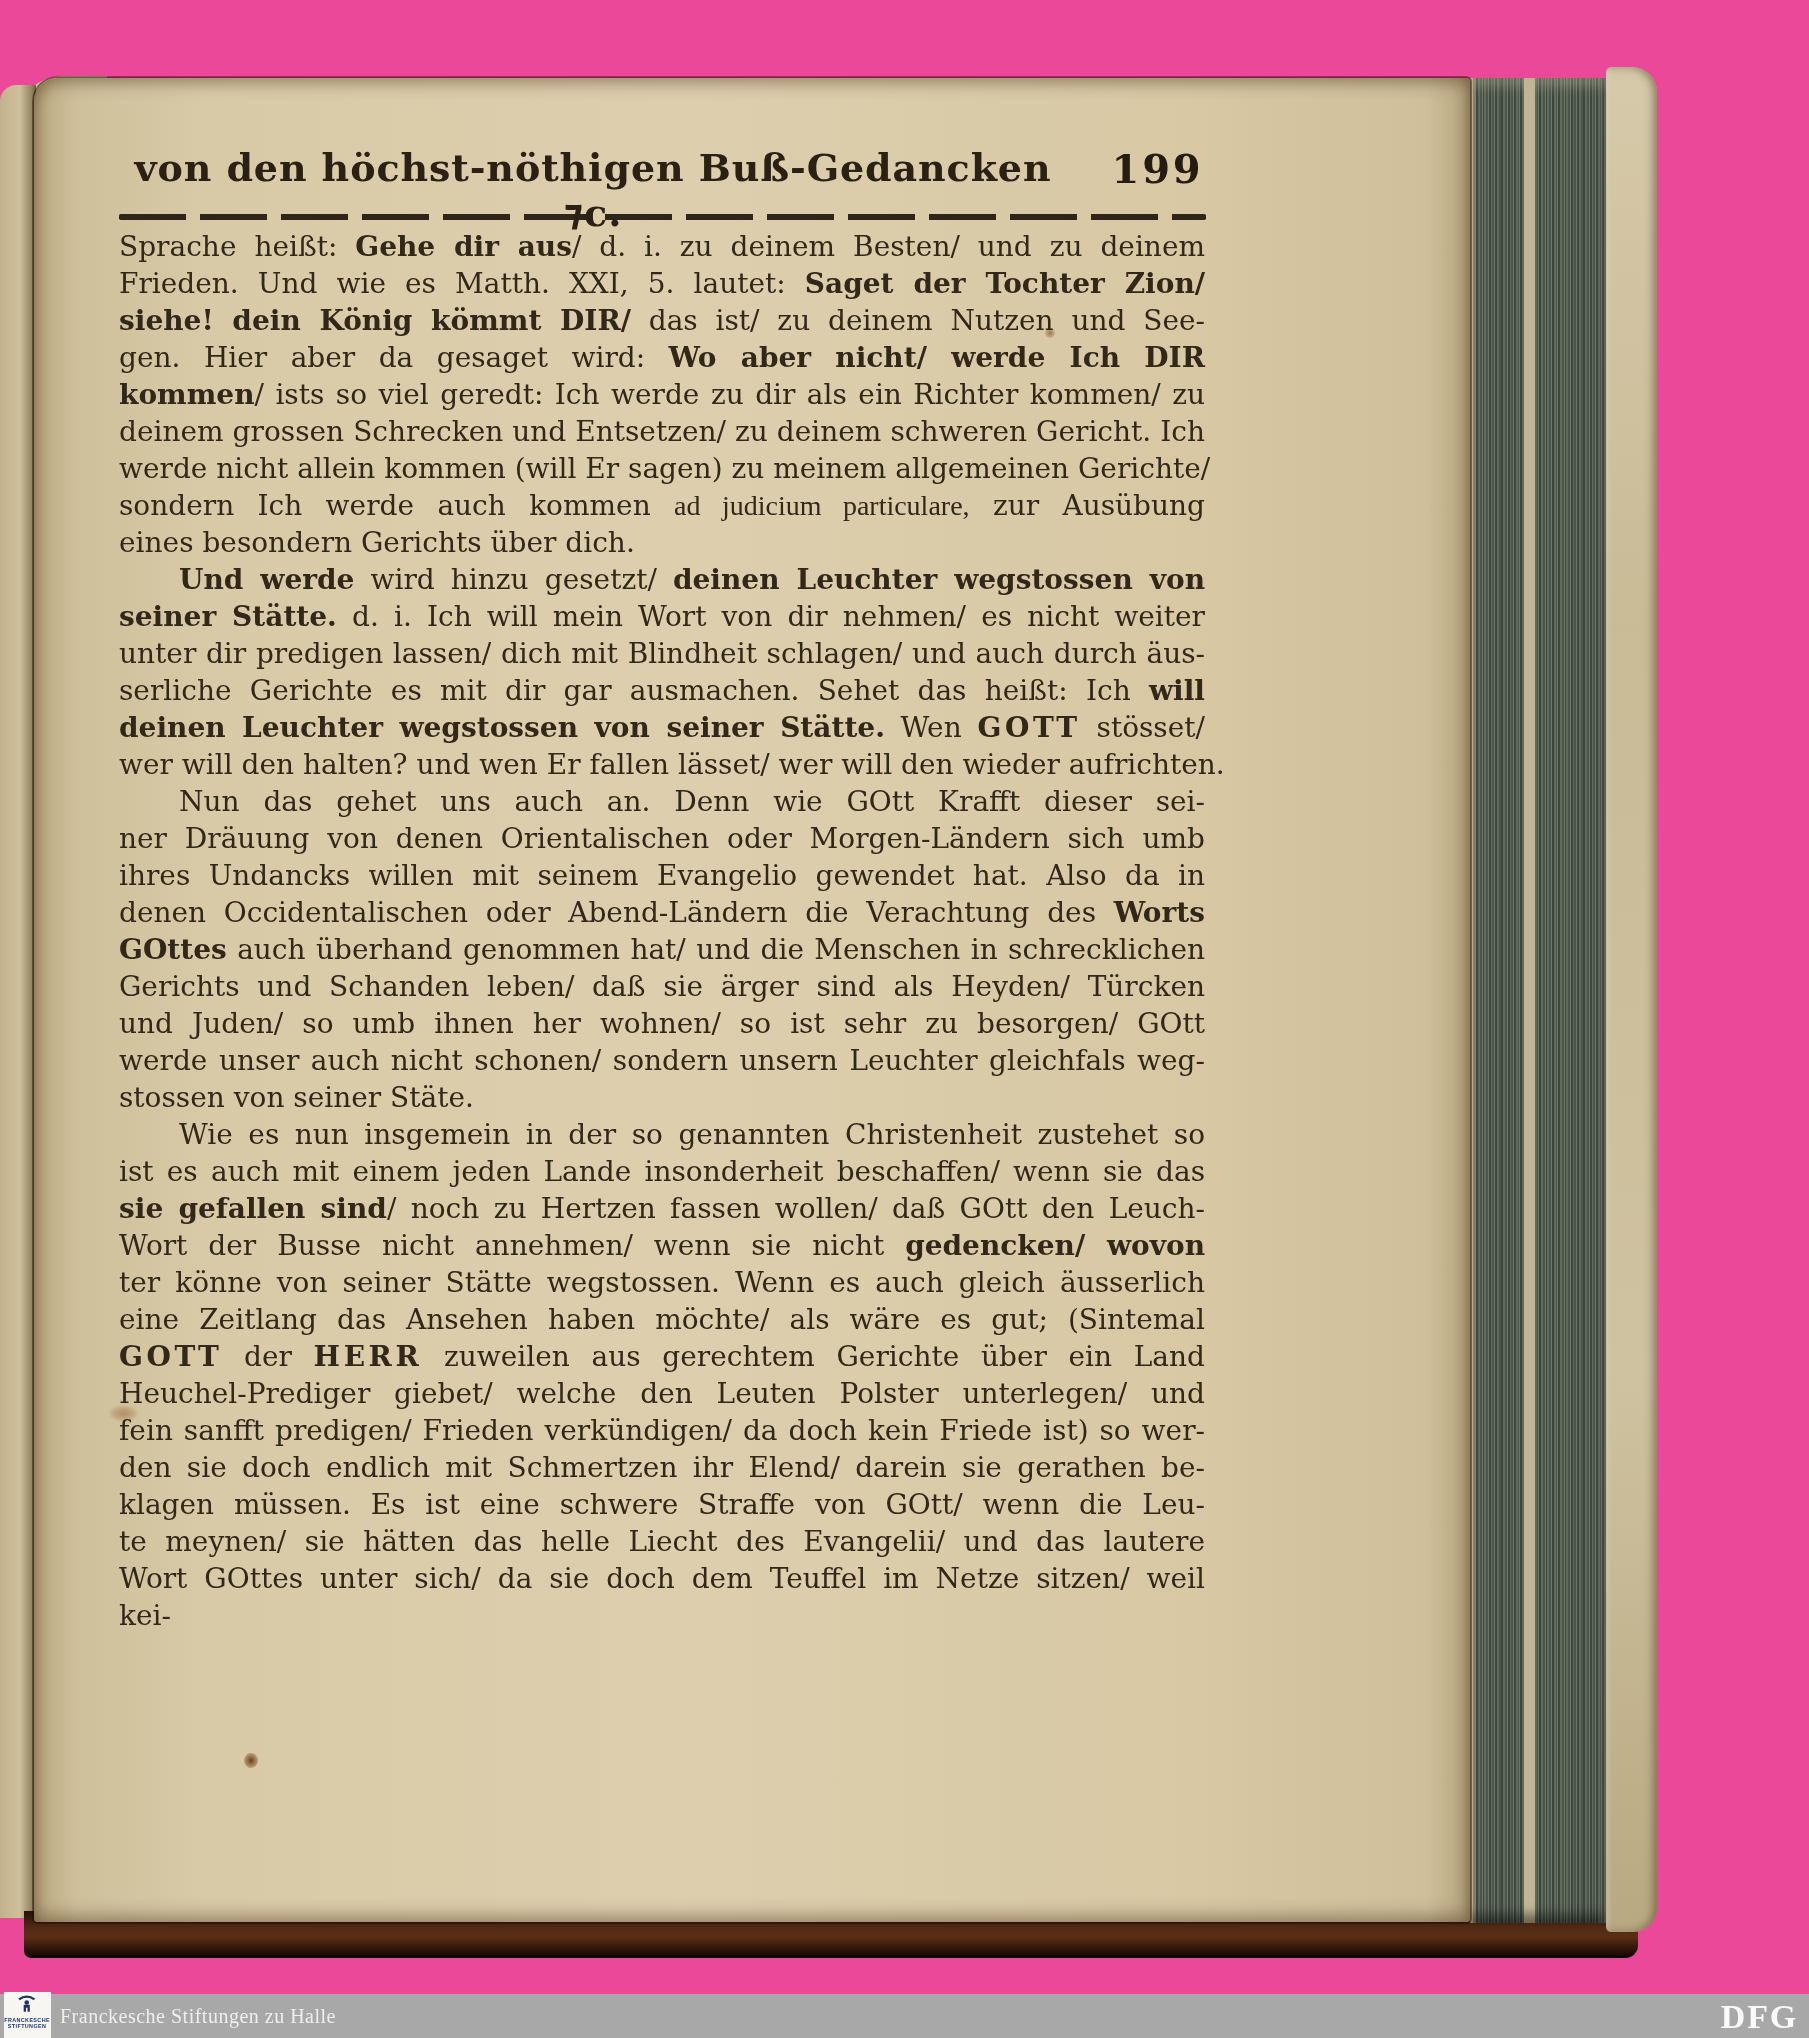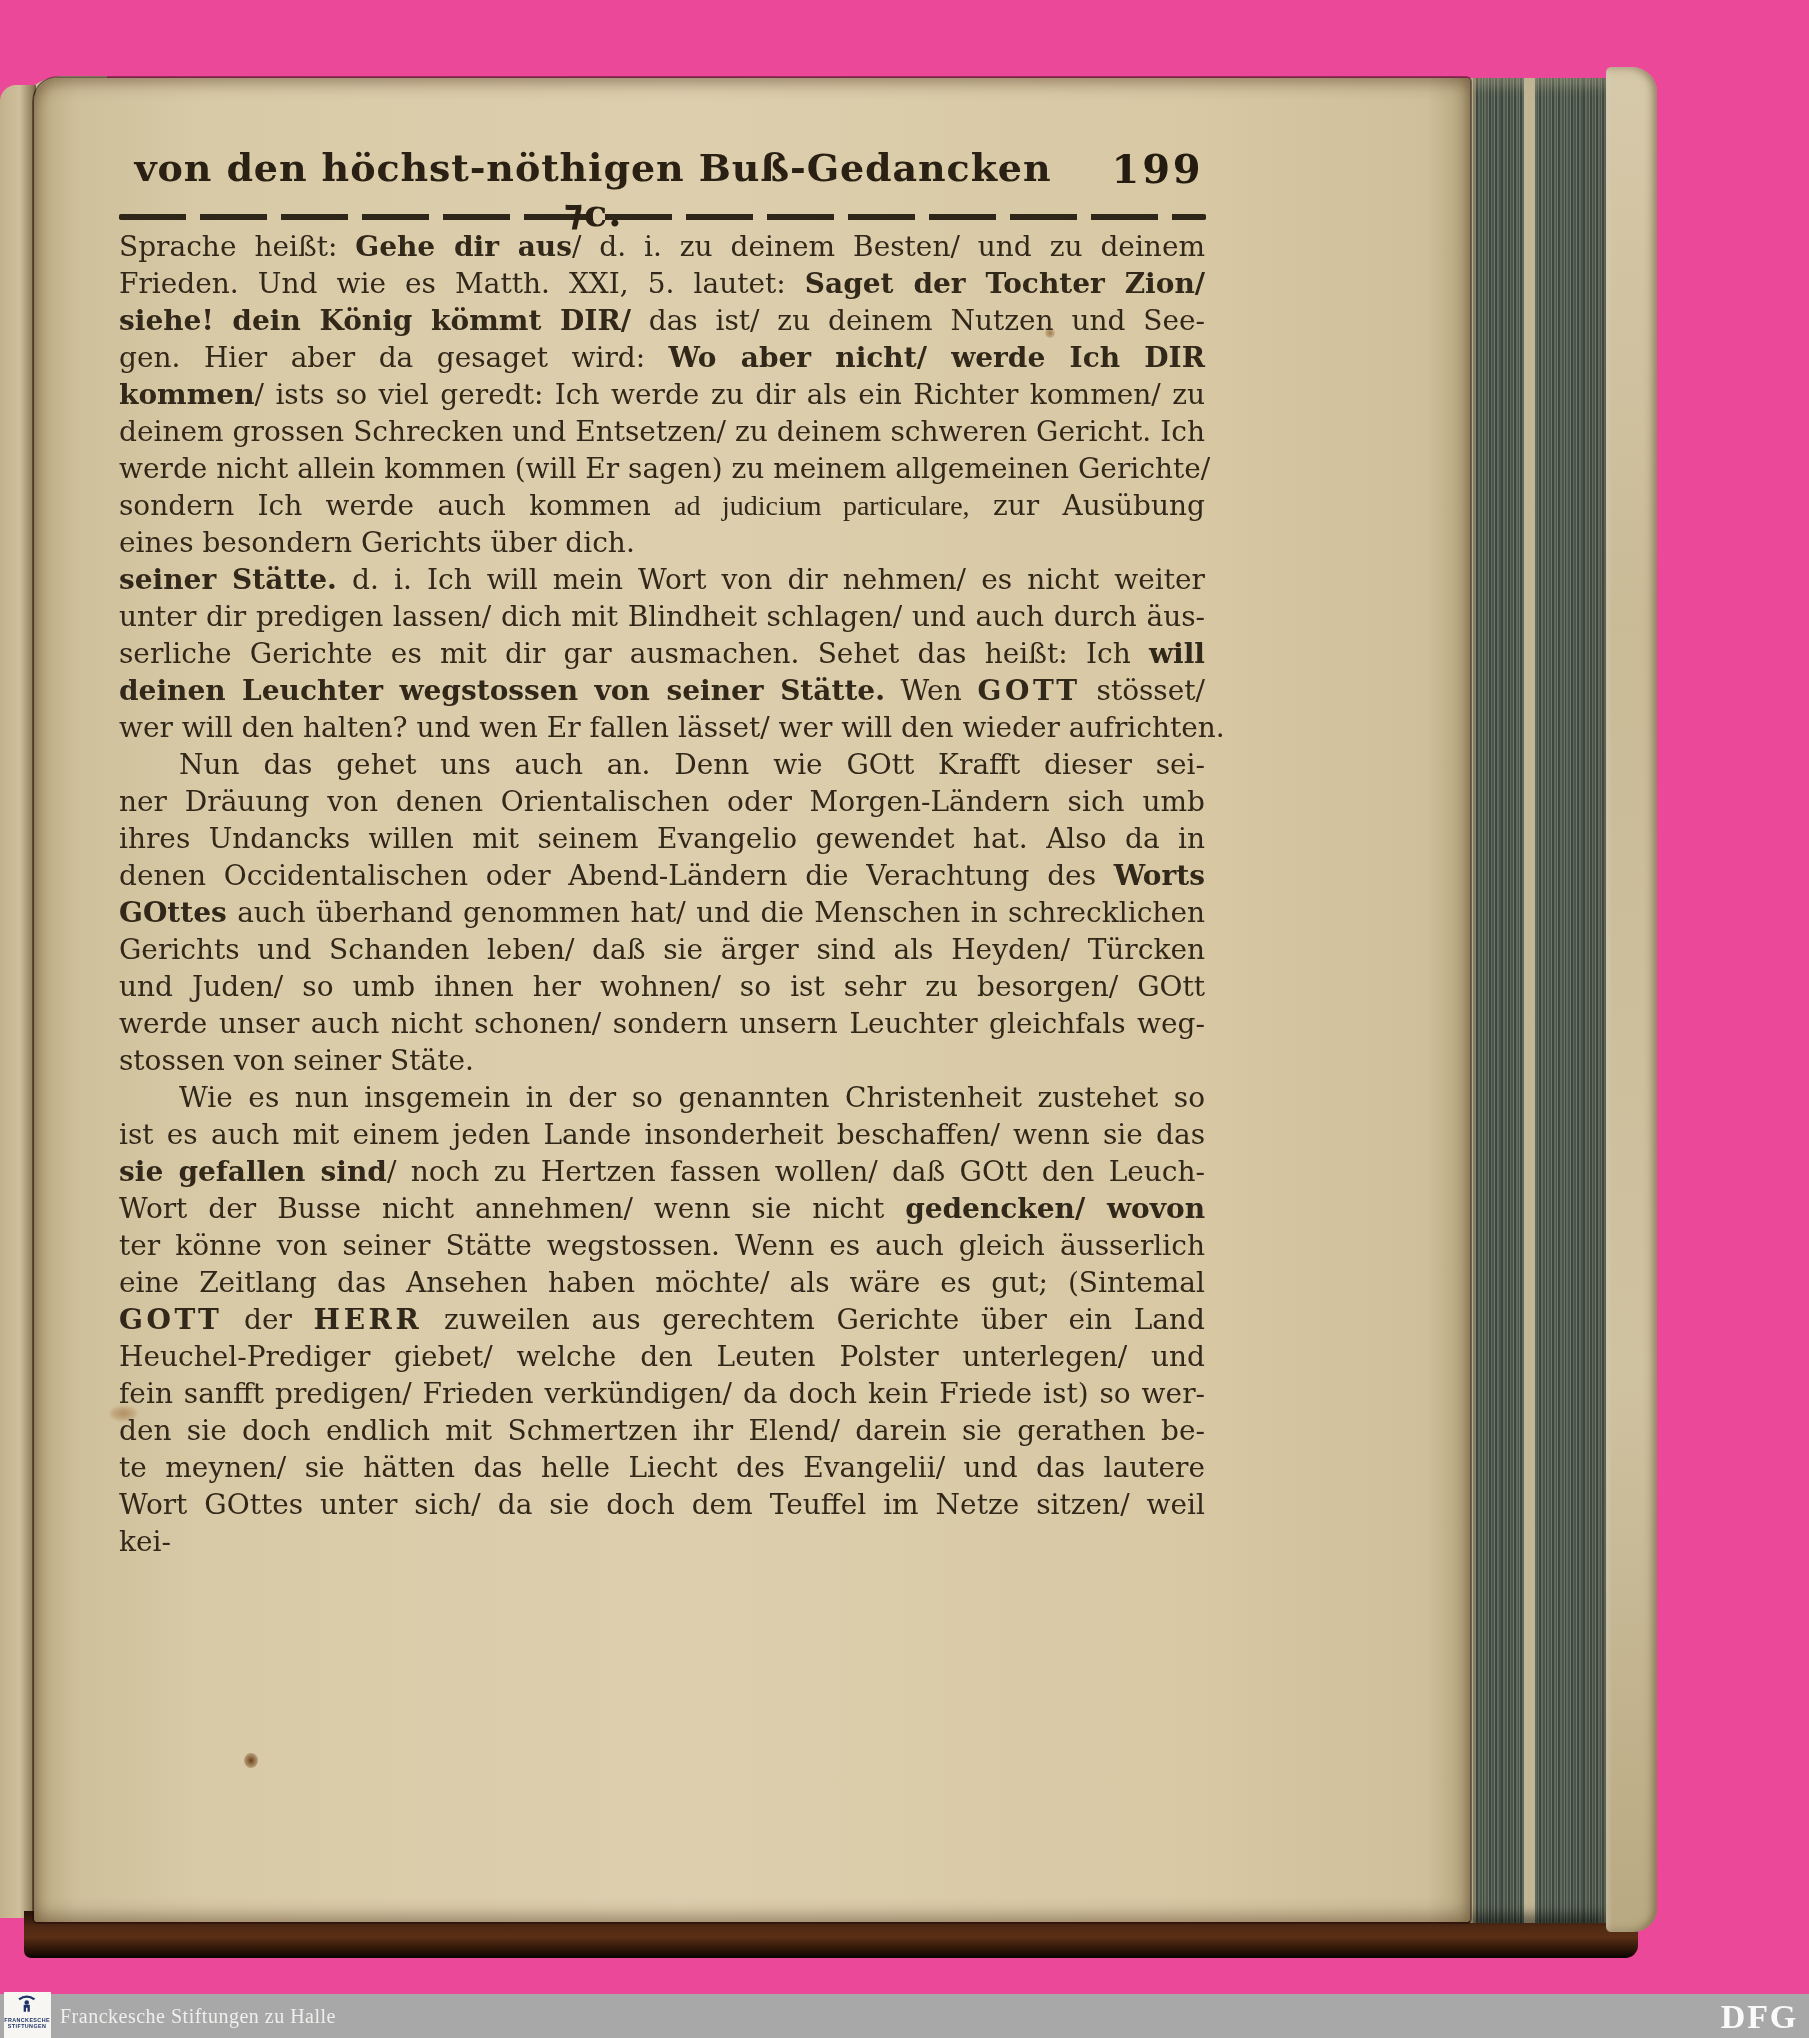--- a/index.html
+++ b/index.html
@@ -88,20 +88,21 @@
       <div class="textblock">
           <div class="line"><span>Sprache heißt: </span><span class="emph">Gehe dir aus</span><span>/ d. i. zu deinem Besten/ und zu deinem</span></div>
           <div class="line"><span>Frieden. Und wie es Matth. XXI, 5. lautet: </span><span class="emph">Saget der Tochter Zion/</span></div>
           <div class="line"><span class="emph">siehe! dein König kömmt DIR/</span><span> das ist/ zu deinem Nutzen und See-</span></div>
           <div class="line"><span>gen. Hier aber da gesaget wird: </span><span class="emph">Wo aber nicht/ werde Ich DIR</span></div>
           <div class="line"><span class="emph">kommen</span><span>/ ists so viel geredt: Ich werde zu dir als ein Richter kommen/ zu</span></div>
           <div class="line"><span>deinem grossen Schrecken und Entsetzen/ zu deinem schweren Gericht. Ich</span></div>
           <div class="line"><span>werde nicht allein kommen (will Er sagen) zu meinem allgemeinen Gerichte/</span></div>
           <div class="line"><span>sondern Ich werde auch kommen </span><span class="latin">ad judicium particulare,</span><span> zur Ausübung</span></div>
           <div class="line para-end"><span>eines besondern Gerichts über dich.</span></div>
+          <div class="line indent"><span class="emph">Und werde</span><span> wird hinzu gesetzt/ </span><span class="emph">deinen Leuchter wegstossen von</span></div>
           <div class="line"><span class="emph">seiner Stätte.</span><span> d. i. Ich will mein Wort von dir nehmen/ es nicht weiter</span></div>
           <div class="line"><span>unter dir predigen lassen/ dich mit Blindheit schlagen/ und auch durch äus-</span></div>
           <div class="line"><span>serliche Gerichte es mit dir gar ausmachen. Sehet das heißt: Ich </span><span class="emph">will</span></div>
           <div class="line"><span class="emph">deinen Leuchter wegstossen von seiner Stätte.</span><span> Wen </span><span class="sperr">GOTT</span><span> stösset/</span></div>
           <div class="line"><span>wer will den halten? und wen Er fallen lässet/ wer will den wieder aufrichten.</span></div>
           <div class="line indent"><span>Nun das gehet uns auch an. Denn wie GOtt Krafft dieser sei-</span></div>
           <div class="line"><span>ner Dräuung von denen Orientalischen oder Morgen-Ländern sich umb</span></div>
           <div class="line"><span>ihres Undancks willen mit seinem Evangelio gewendet hat. Also da in</span></div>
           <div class="line"><span>denen Occidentalischen oder Abend-Ländern die Verachtung des </span><span class="emph">Worts</span></div>
           <div class="line"><span class="emph">GOttes</span><span> auch überhand genommen hat/ und die Menschen in schrecklichen</span></div>
@@ -112,20 +113,21 @@
           <div class="line indent"><span>Wie es nun insgemein in der so genannten Christenheit zustehet so</span></div>
           <div class="line"><span>ist es auch mit einem jeden Lande insonderheit beschaffen/ wenn sie das</span></div>
           <div class="line"><span class="emph">sie gefallen sind</span><span>/ noch zu Hertzen fassen wollen/ daß GOtt den Leuch-</span></div>
           <div class="line"><span>Wort der Busse nicht annehmen/ wenn sie nicht </span><span class="emph">gedencken/ wovon</span></div>
           <div class="line"><span>ter könne von seiner Stätte wegstossen. Wenn es auch gleich äusserlich</span></div>
           <div class="line"><span>eine Zeitlang das Ansehen haben möchte/ als wäre es gut; (Sintemal</span></div>
           <div class="line"><span class="sperr">GOTT</span><span> der </span><span class="sperr">HERR</span><span> zuweilen aus gerechtem Gerichte über ein Land</span></div>
           <div class="line"><span>Heuchel-Prediger giebet/ welche den Leuten Polster unterlegen/ und</span></div>
           <div class="line"><span>fein sanfft predigen/ Frieden verkündigen/ da doch kein Friede ist) so wer-</span></div>
           <div class="line"><span>den sie doch endlich mit Schmertzen ihr Elend/ darein sie gerathen be-</span></div>
+          <div class="line"><span>klagen müssen. Es ist eine schwere Straffe von GOtt/ wenn die Leu-</span></div>
           <div class="line"><span>te meynen/ sie hätten das helle Liecht des Evangelii/ und das lautere</span></div>
           <div class="line"><span>Wort GOttes unter sich/ da sie doch dem Teuffel im Netze sitzen/ weil</span></div>
         </div>
       <div class="catchword-row">kei-</div>
     </div>
   </div>
 
   <div class="footer-bar"></div>
   <div class="logo-box">
     <span>

